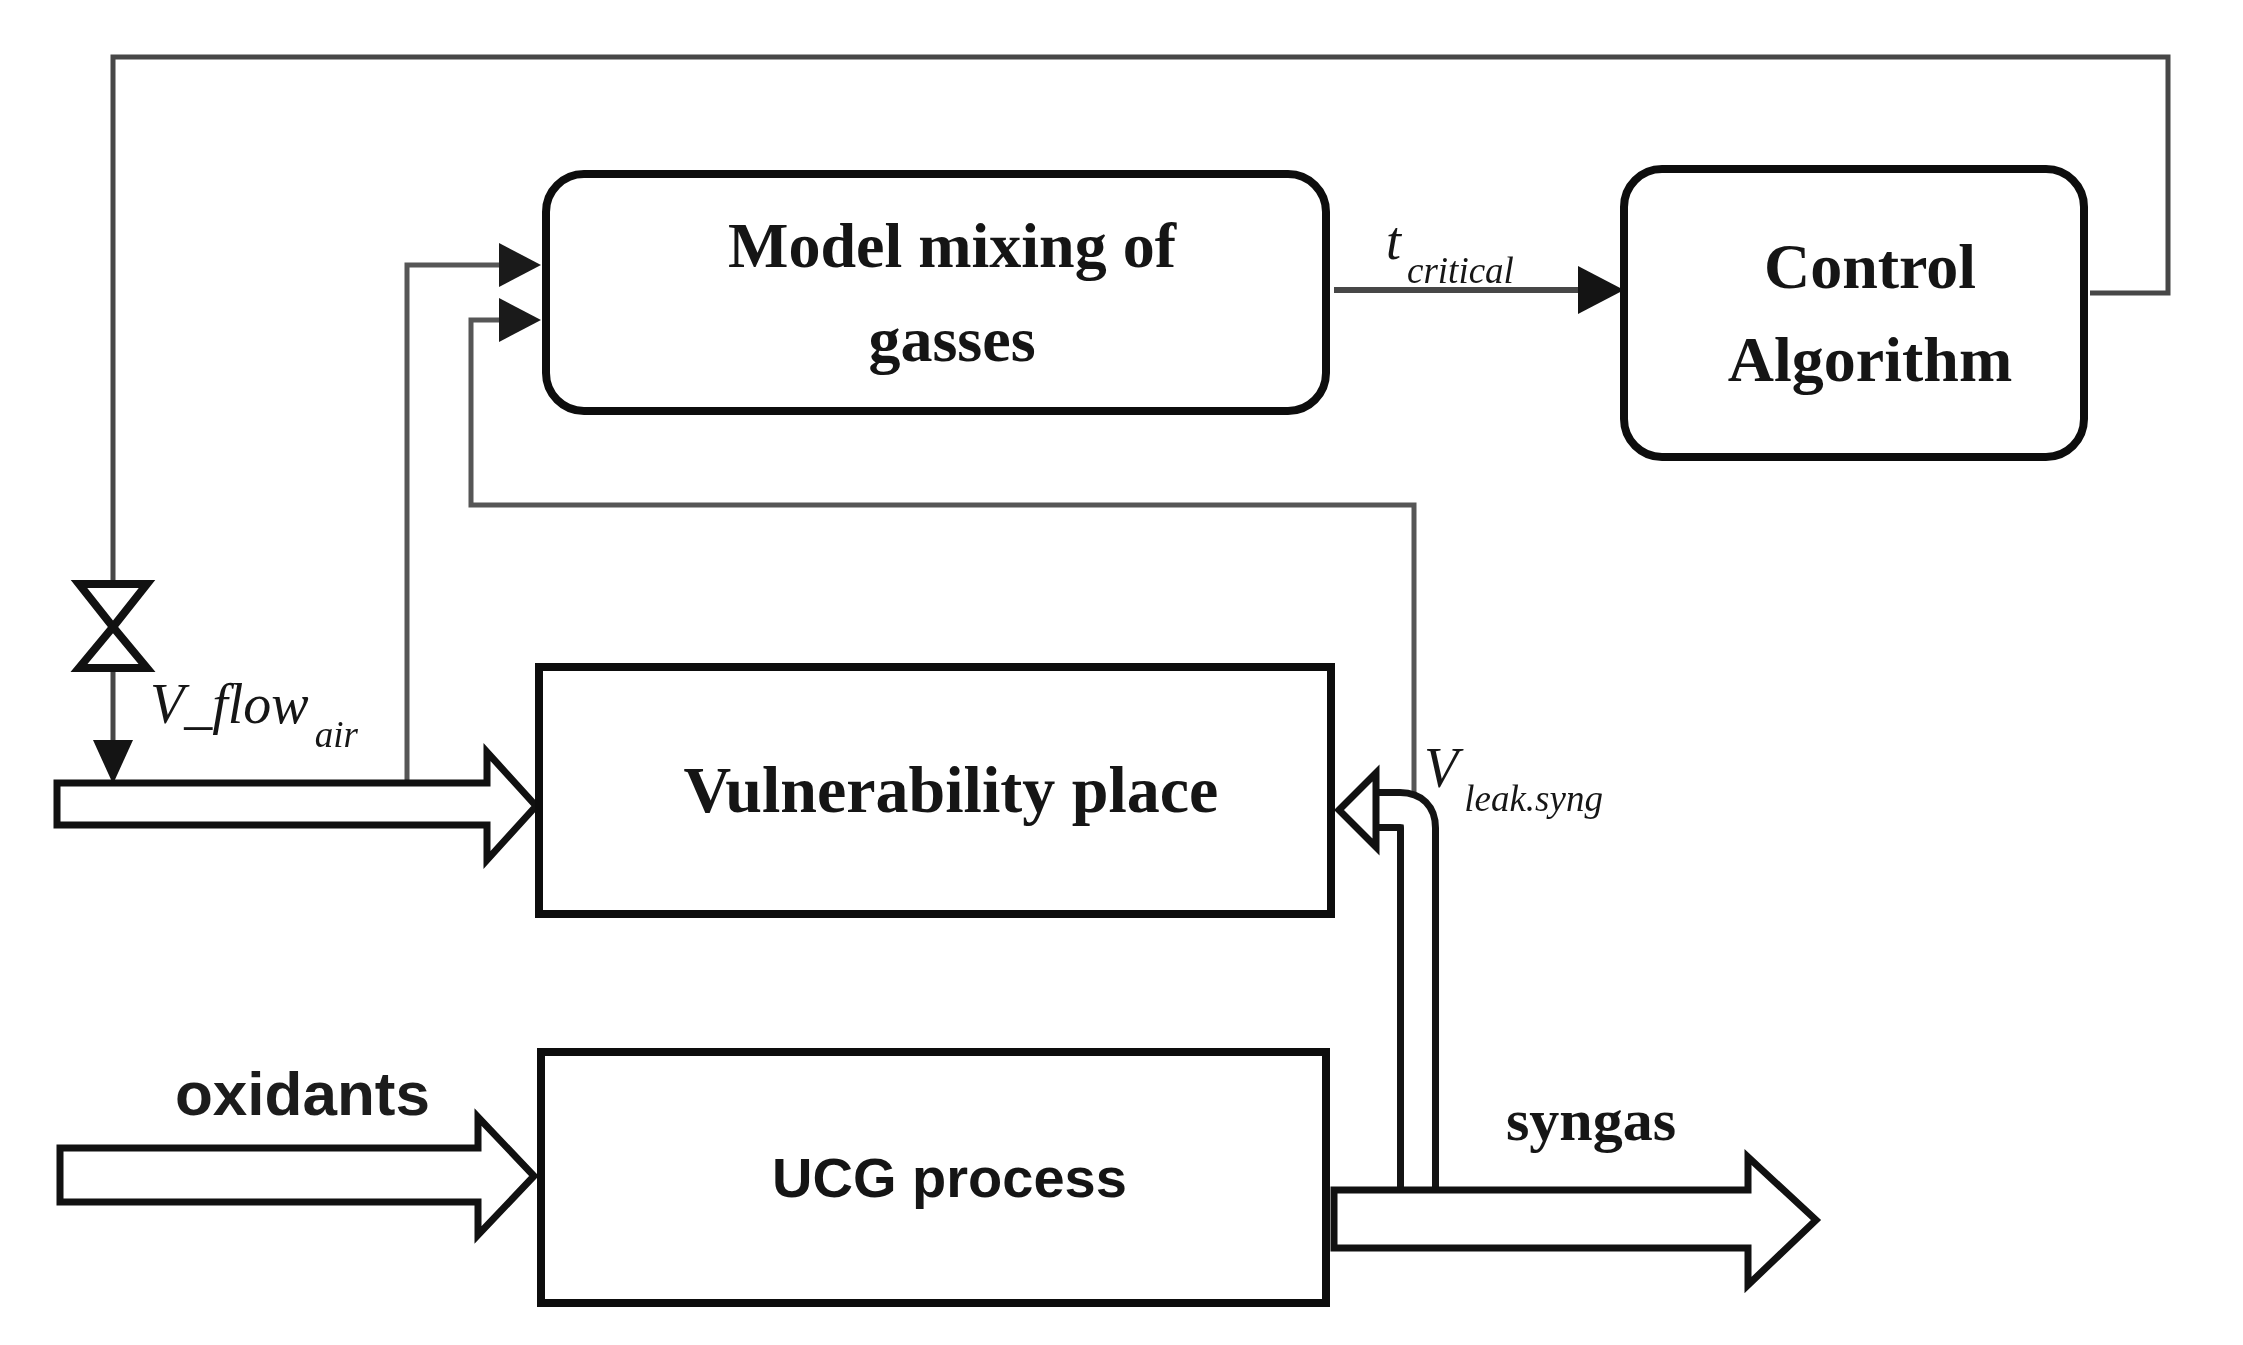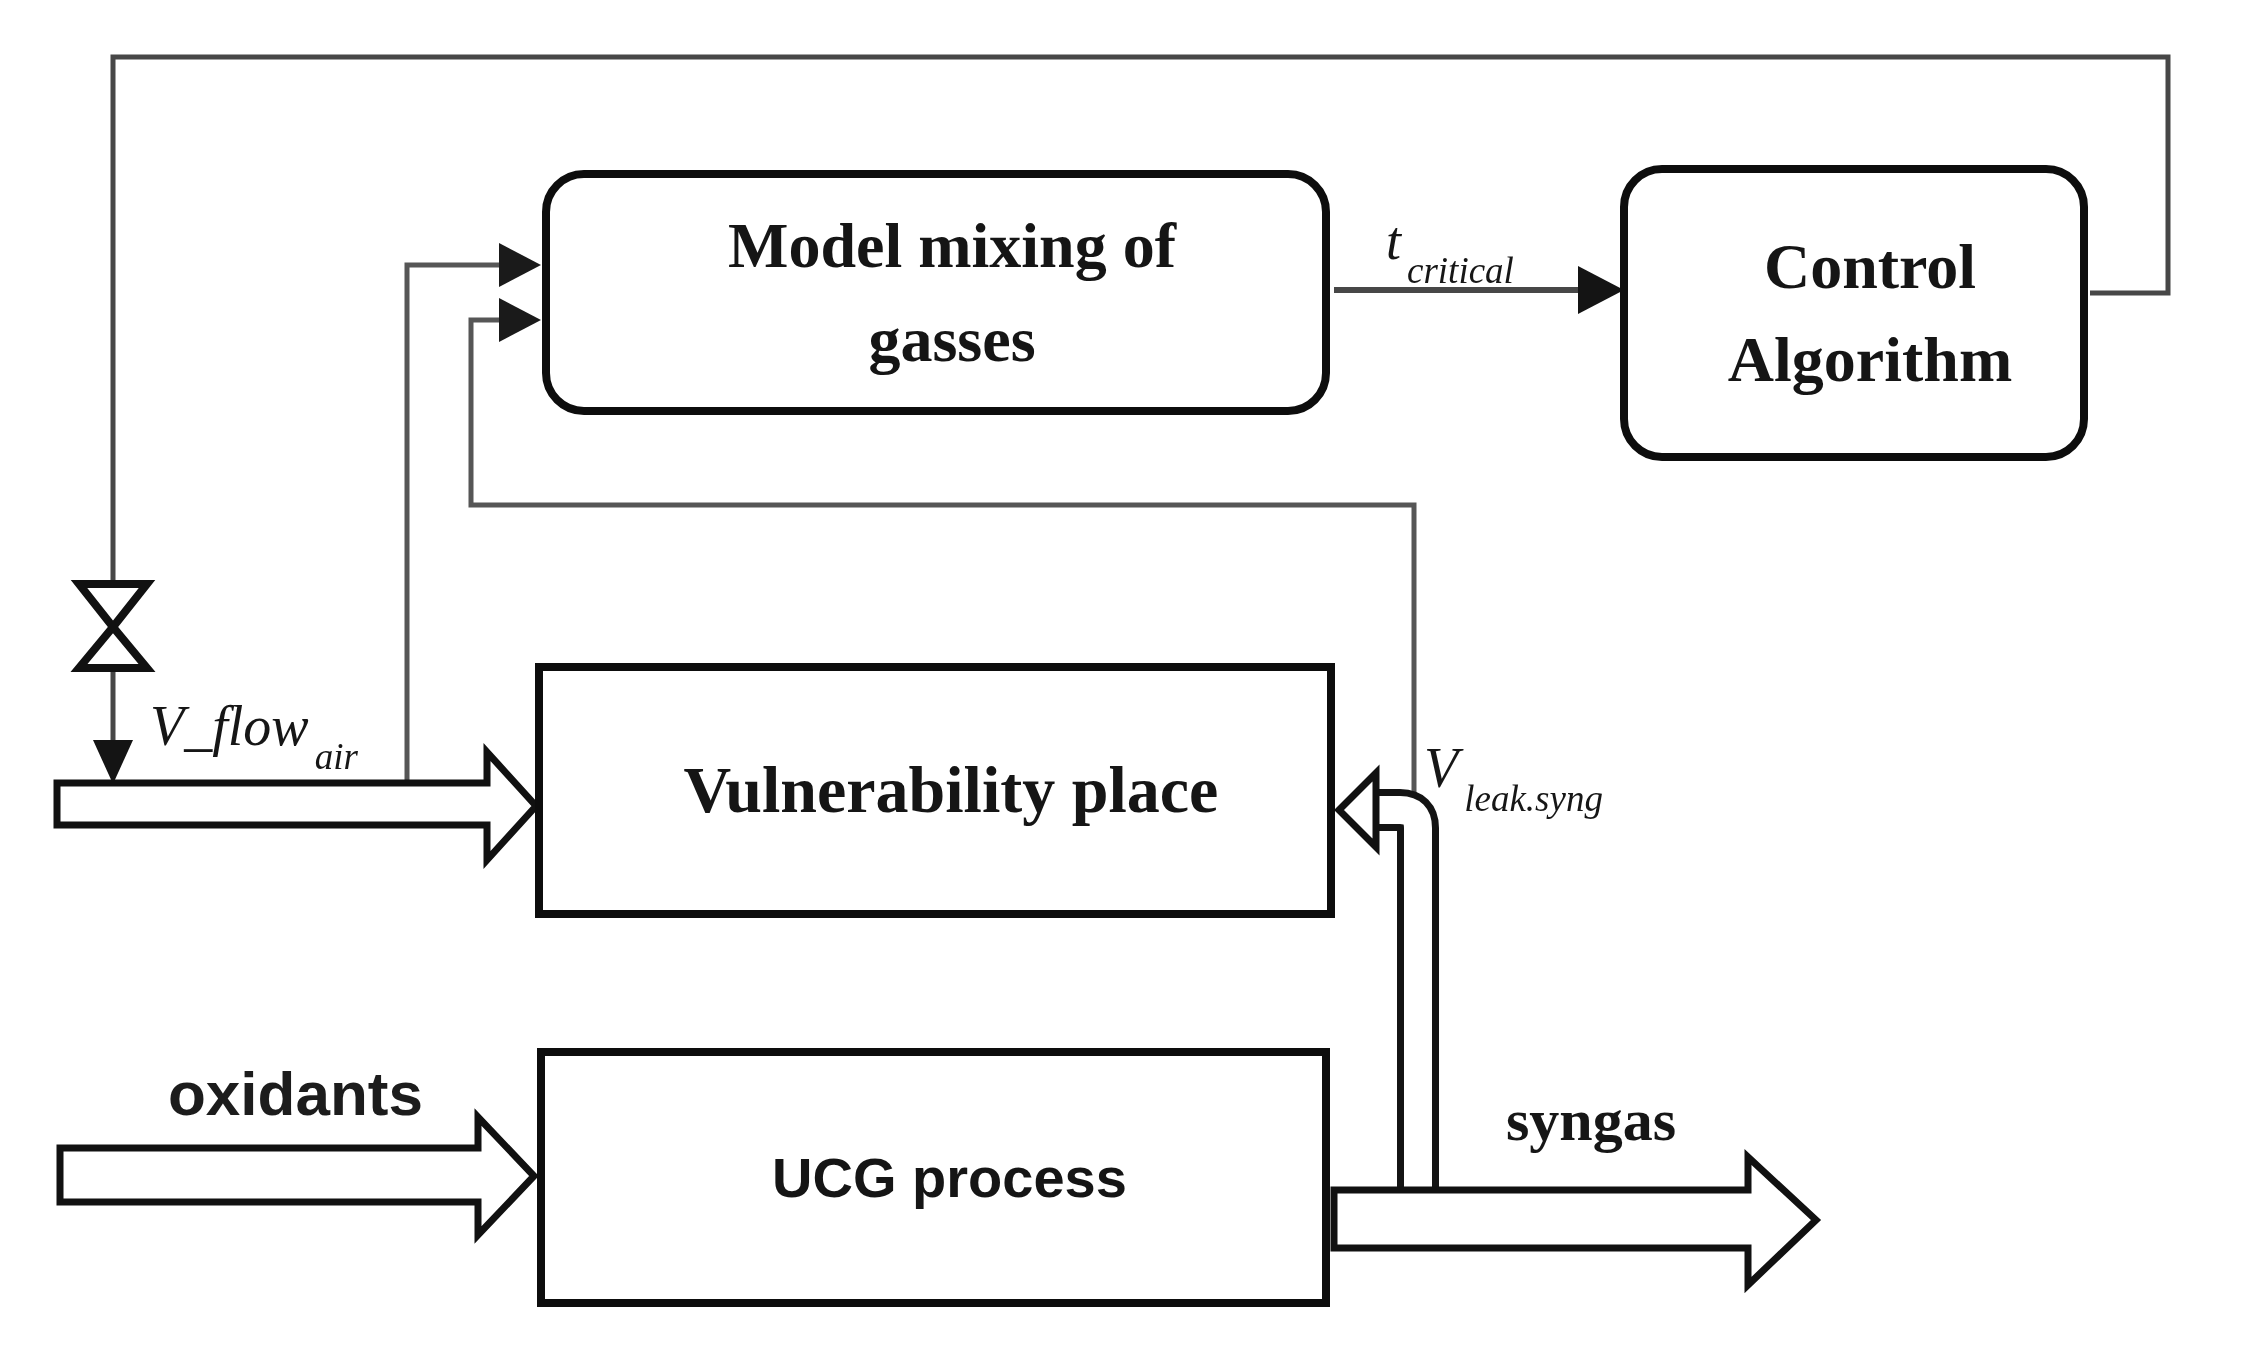--- a/index.html
+++ b/index.html
@@ -63,24 +63,24 @@
   .math-sub {
     font-family: "Liberation Serif", serif;
     font-style: italic;
     font-size: 37px;
     position: relative;
     top: 24px;
     margin-left: 6px;
   }
   #t-critical-label { left: 1386px; top: 210px; }
   #t-critical-label .math-main { font-size: 54px; }
-  #v-flow-label     { left: 150px;  top: 694px; }
+  #v-flow-label     { left: 150px;  top: 672px; }
   #v-leak-label     { left: 1424px; top: 704px; margin-top: 32px; }
   #oxidants-label {
-    left: 168px; top: 1058px;
+    left: 175px; top: 1058px;
     font-family: "Liberation Sans", sans-serif;
     font-weight: 600;
     font-size: 62px;
     color: #1c1c1c;
   }
   #syngas-label {
     left: 1506px; top: 1086px;
     font-family: "Liberation Serif", serif;
     font-weight: bold;
     font-size: 60px;

